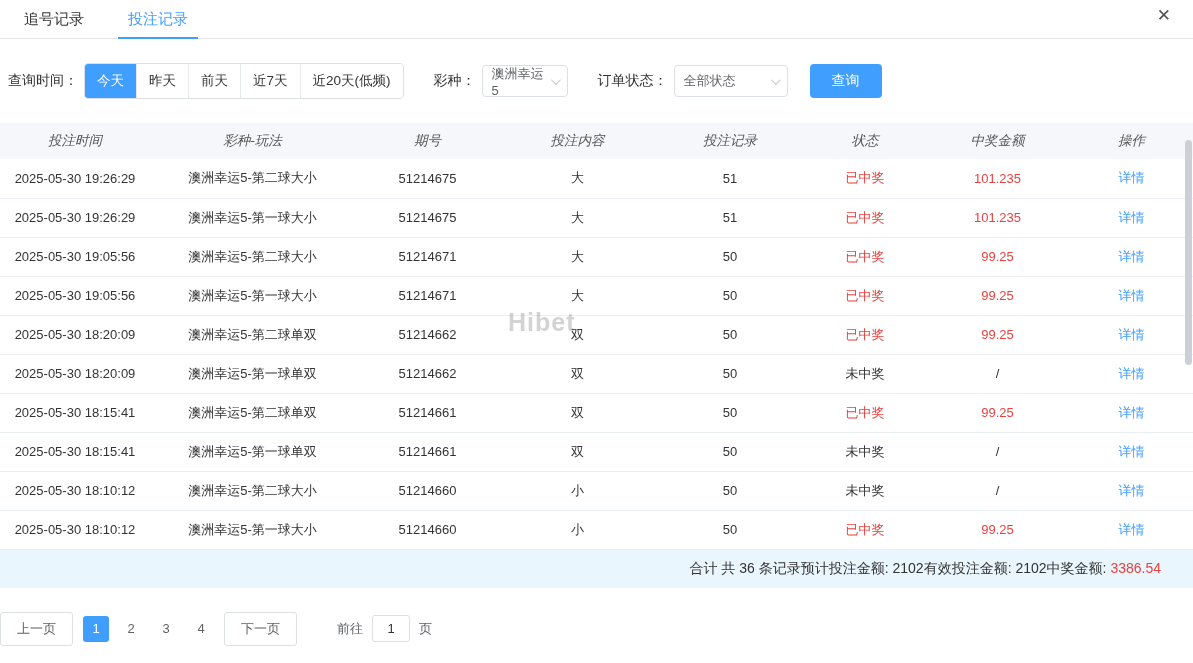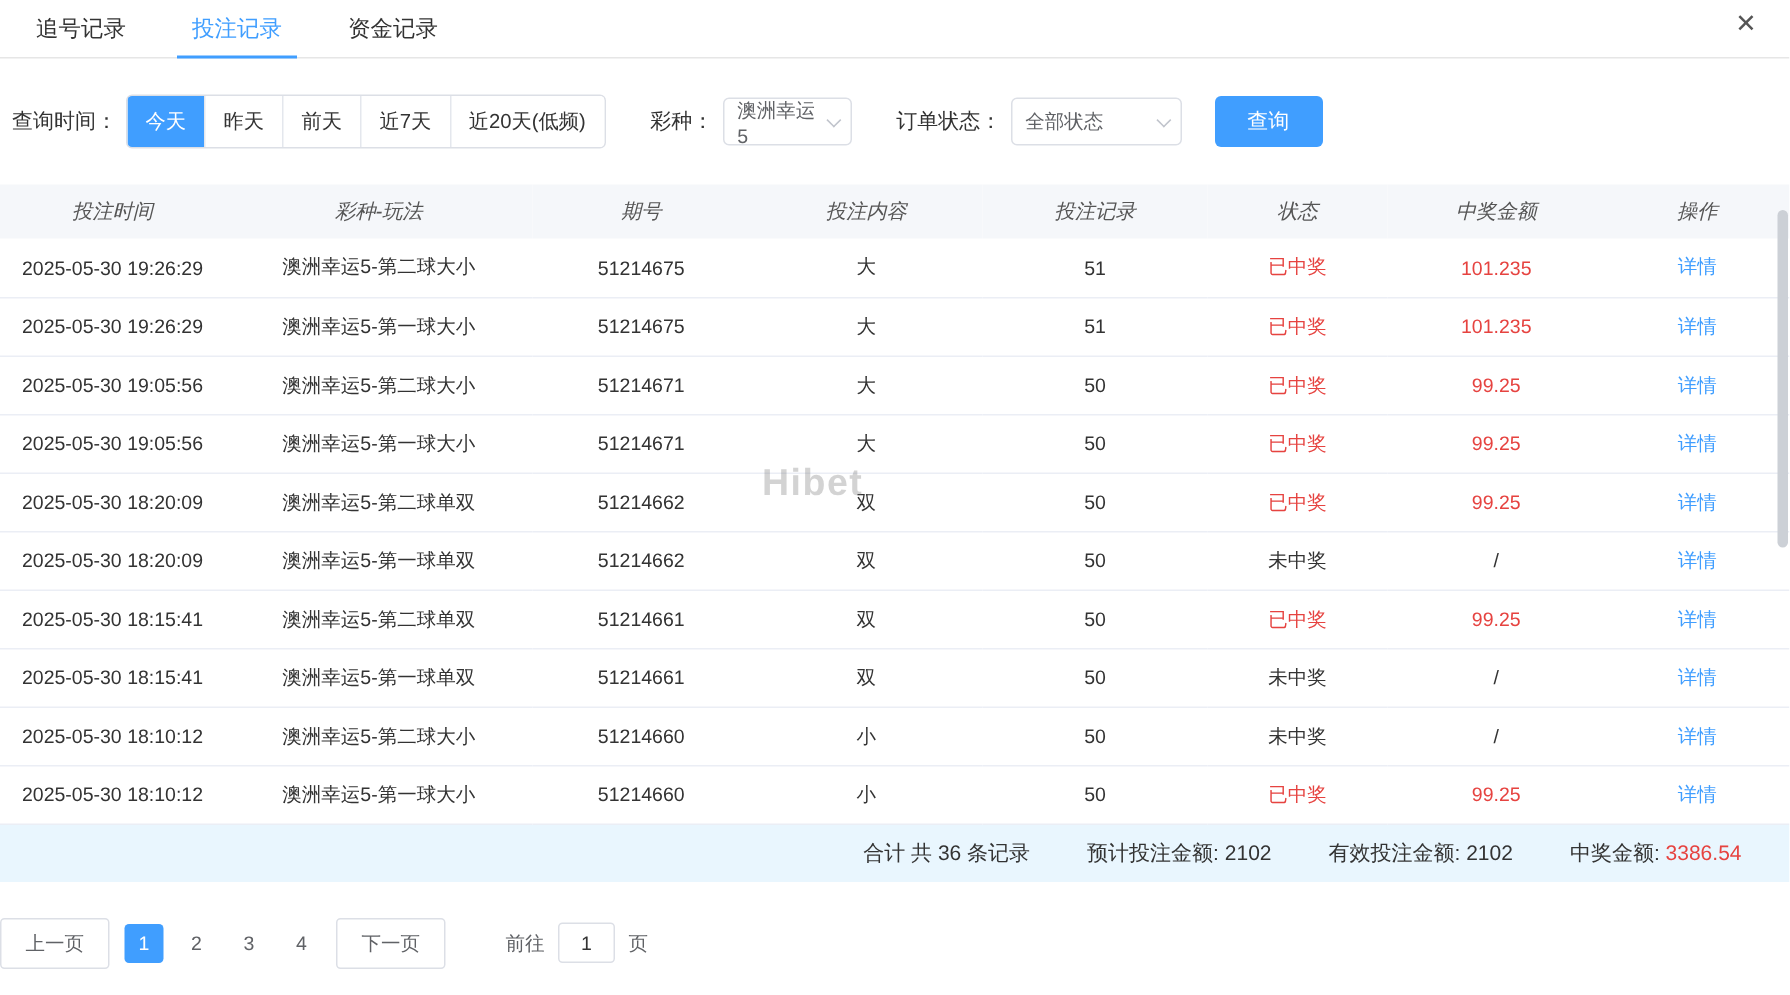--- a/index.html
+++ b/index.html
@@ -27,21 +27,21 @@
   .select-status { width:114px; margin-right:22px; }
   .chev { width:7px; height:7px; border-right:1.5px solid #c0c4cc; border-bottom:1.5px solid #c0c4cc; transform:rotate(45deg) translateY(-2px); display:inline-block; }
   .search-btn { width:72px; height:34px; background:#409eff; color:#fff; border:none; border-radius:4px; font-size:14px; cursor:pointer; }
   
   table { width:100%; border-collapse:collapse; table-layout:fixed; }
   th { background:#f5f7fa; color:#555; font-weight:normal; height:36px; font-size:13.5px; text-align:center;font-style:italic; }
   td { height:39px; text-align:center; font-size:13px; color:#333; border-bottom:1px solid #ebeef5; white-space:nowrap; overflow:hidden; }
   .red { color:#e64340; }
   .link { color:#409eff; cursor:pointer; }
   
-  .summary { height:38px; background:#e9f6fe; display:flex; align-items:center; justify-content:flex-end; gap:38px; padding-right:32px; font-size:14px; color:#333; }
+  .summary { height:38px; background:#e9f6fe; display:flex; align-items:center; justify-content:flex-end; padding-right:32px; font-size:14px; color:#333; }
   .summary span { white-space:nowrap; }
   
   .pagination { display:flex; align-items:center; justify-content:flex-start; gap:10px; margin-top:24px; font-size:13px; color:#606266; }
   .pg-btn { border:1px solid #dcdfe6; border-radius:3px; padding:7px 16px; background:#fff; color:#606266; cursor:pointer; font-size:13px; }
   .pages { display:flex; gap:9px; align-items:center; }
   .pg-num { min-width:26px; height:26px; border-radius:3px; display:flex; align-items:center; justify-content:center; cursor:pointer; color:#606266; }
   .pg-num.active { background:#409eff; color:#fff; }
   .goto { margin-left:30px; display:flex; align-items:center; gap:9px; }
   .goto input { width:38px; height:27px; border:1px solid #dcdfe6; border-radius:3px; text-align:center; font-size:13px; color:#333; outline:none; }
   
@@ -49,21 +49,20 @@
   .scrollbar { position:absolute; right:1px; top:140px; width:7px; height:420px; }
   .scroll-thumb { width:7px; height:225px; background:#ccd0d6; border-radius:4px; }
 </style>
 </head>
 <body>
 
 <div class="tabbar">
   <div class="tabs">
       <div class="tab">追号记录</div>
       <div class="tab active">投注记录</div>
-      <div class="tab">资金记录</div>
     </div>
   <span class="close-btn">✕</span>
 </div>
 
 <div class="filterbar">
   <span class="flabel">查询时间：</span>
   <div class="segmented">
       <div class="seg-item active">今天</div>
       <div class="seg-item">昨天</div>
       <div class="seg-item">前天</div>

